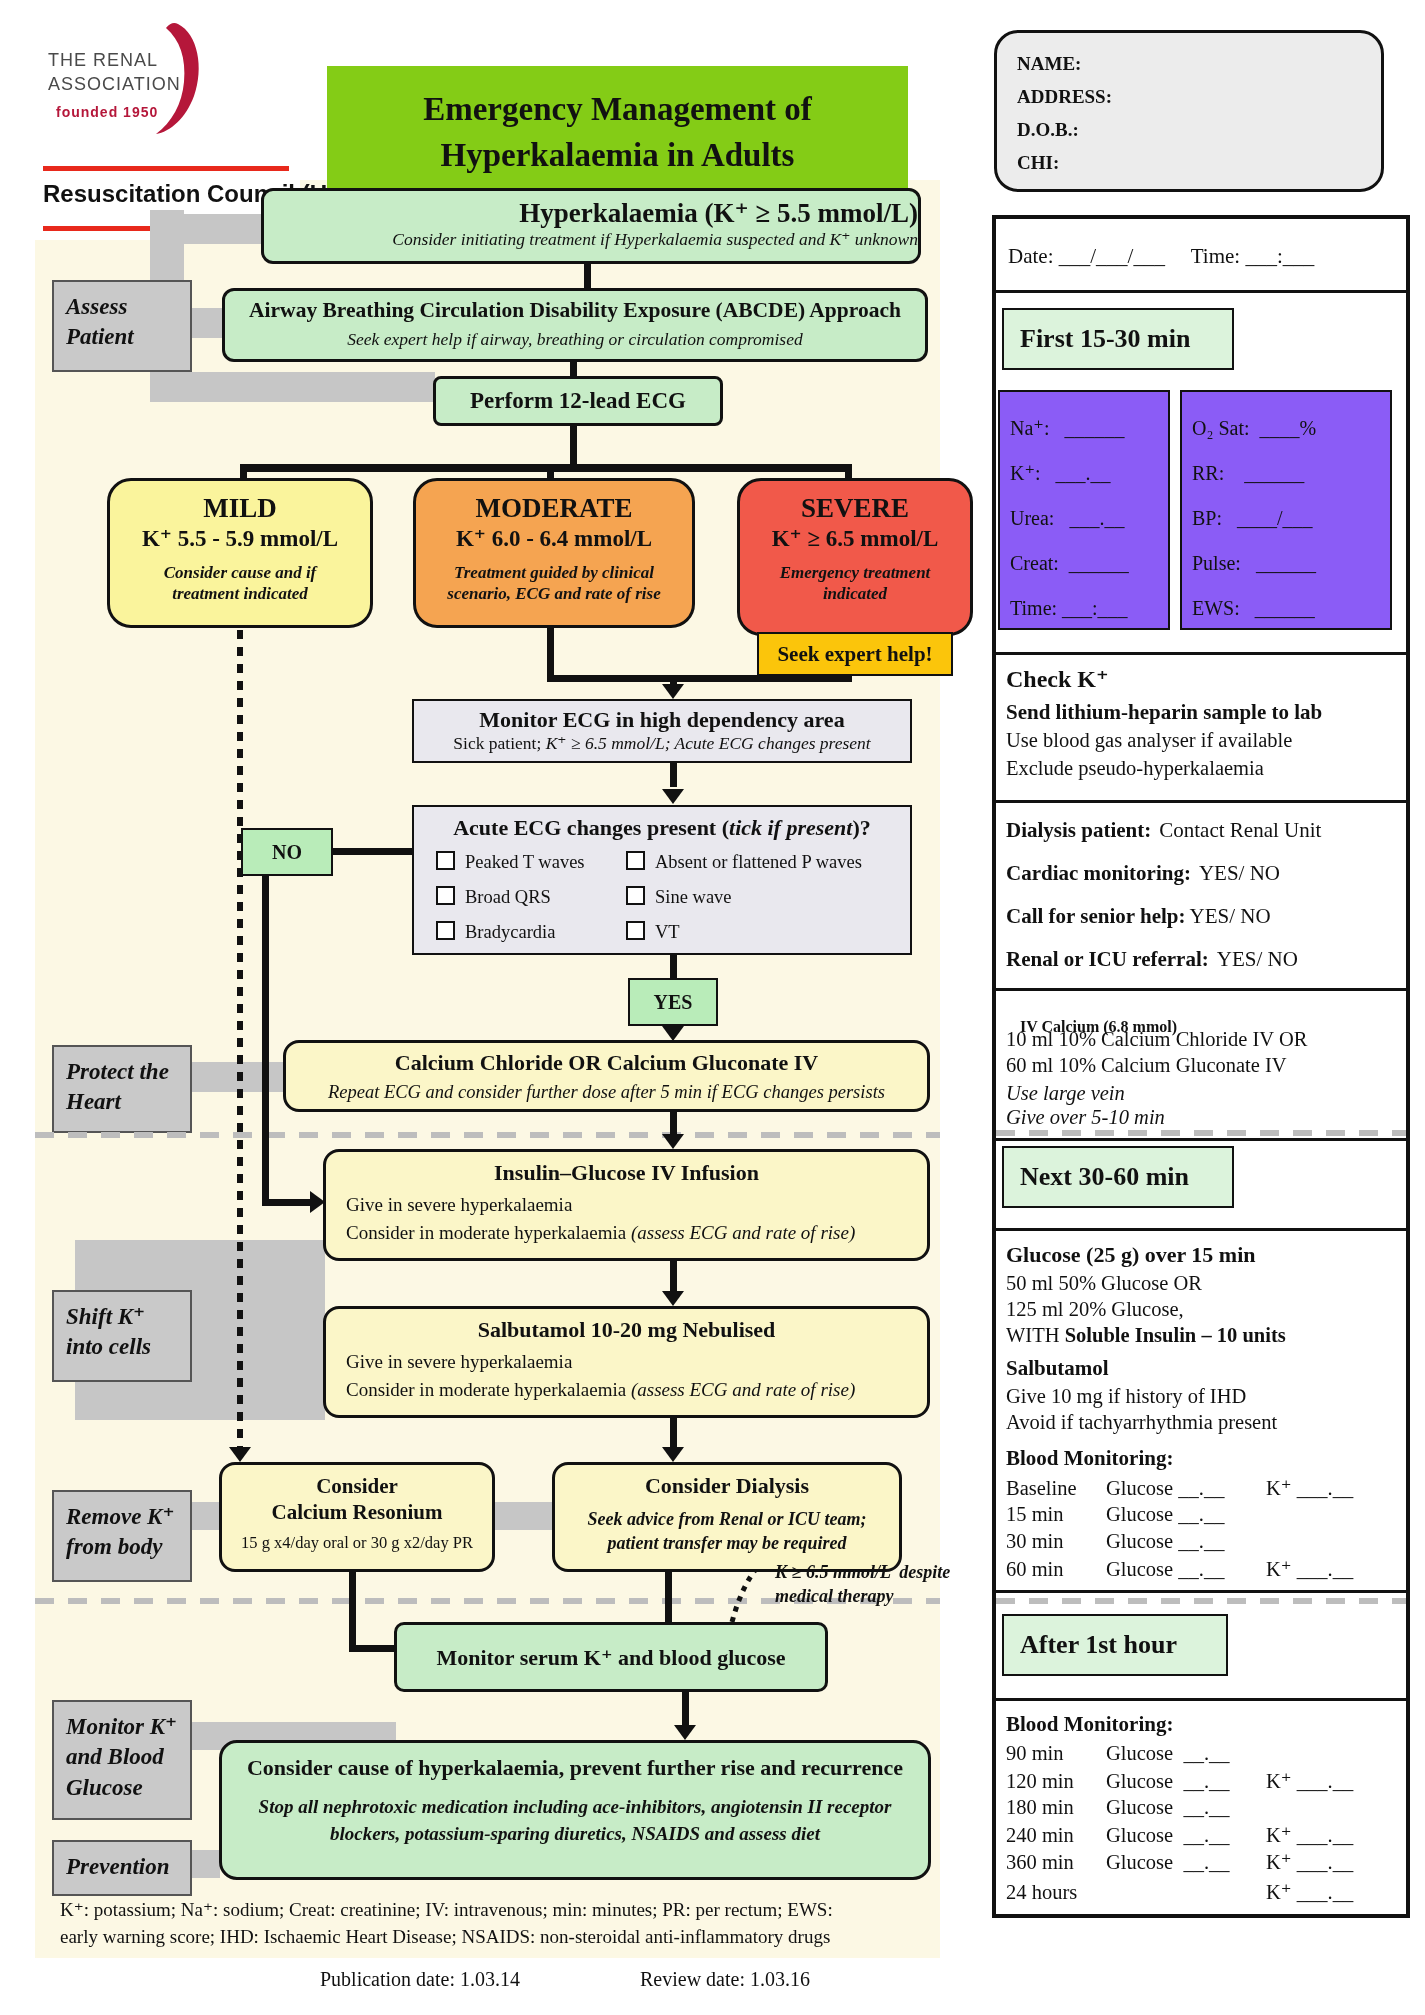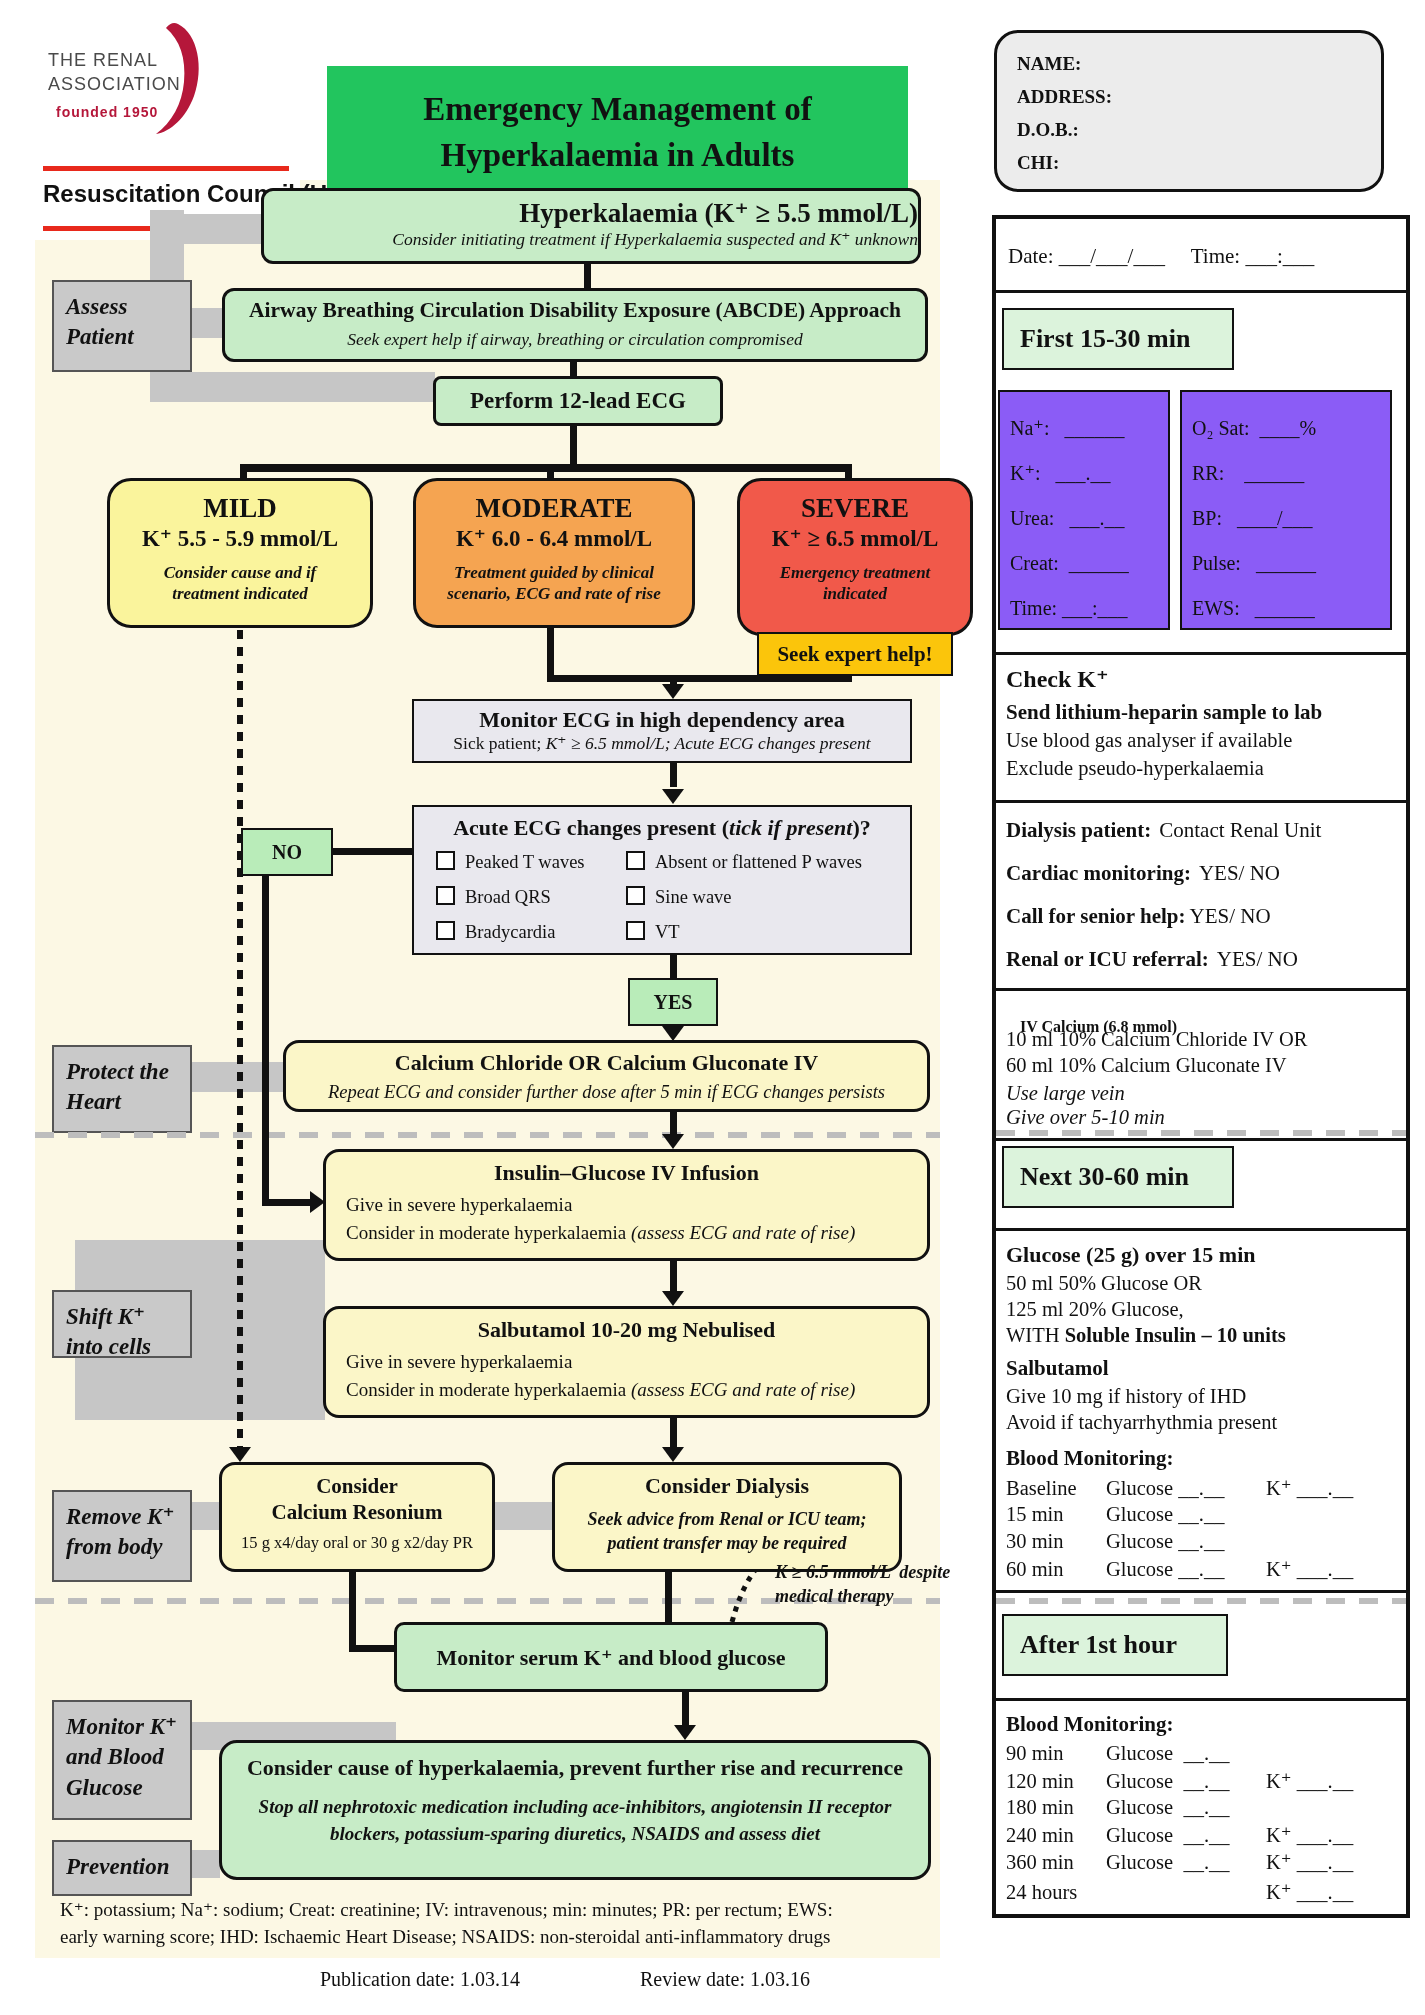--- a/index.html
+++ b/index.html
@@ -49,21 +49,21 @@
     <div>ASSOCIATION</div>
     <div class="bd" style="color:#B5173A;font-size:14px;margin-top:4px;margin-left:8px;">founded 1950</div>
   </div>
   <svg class="abs" style="left:148px;top:20px;" width="58" height="122" viewBox="0 0 58 122">
     <path d="M30,4 C50,14 56,48 46,76 C38,98 22,112 8,114 C24,102 34,84 36,62 C38,38 32,20 18,8 C22,3 26,2 30,4 Z" fill="#B5173A"></path>
   </svg>
   <div class="abs" style="left:43px;top:166px;width:246px;height:5px;background:#E8291C;"></div>
   <div class="abs sans bd" style="left:43px;top:180px;font-size:24px;">Resuscitation Council (UK)</div>
   <div class="abs" style="left:43px;top:226px;width:246px;height:5px;background:#E8291C;"></div>
 
-  <div class="abs prew bd" style="left:327px;top:66px;width:581px;height:130px;background:#22c55e;text-align:center;font-size:33px;line-height:46px;padding-top:20px;box-sizing:border-box;">Emergency Management of
+  <div class="abs prew bd" style="left:327px;top:66px;width:581px;height:130px;background:#84cc16;text-align:center;font-size:33px;line-height:46px;padding-top:20px;box-sizing:border-box;">Emergency Management of
 Hyperkalaemia in Adults</div>
 
   <div class="abs" style="left:994px;top:30px;width:390px;height:162px;background:#ECECEC;border:3px solid #111;border-radius:24px;padding:14px 20px;box-sizing:border-box;font-weight:bold;font-size:19px;line-height:33px;">
     <div>NAME:</div>
     <div>ADDRESS:</div>
     <div>D.O.B.:</div>
     <div>CHI:</div>
   </div>
 
   <div class="abs grayc" style="left:150px;top:210px;width:34px;height:192px;"></div>
@@ -74,21 +74,21 @@
   <div class="abs grayc" style="left:75px;top:1240px;width:250px;height:180px;"></div>
   <div class="abs grayc" style="left:192px;top:1502px;width:28px;height:28px;"></div>
   <div class="abs grayc" style="left:495px;top:1502px;width:58px;height:28px;"></div>
   <div class="abs grayc" style="left:192px;top:1722px;width:204px;height:28px;"></div>
   <div class="abs grayc" style="left:192px;top:1850px;width:28px;height:28px;"></div>
 
   <div class="abs label prew" style="left:52px;top:280px;width:140px;height:92px;">Assess
 Patient</div>
   <div class="abs label prew" style="left:52px;top:1045px;width:140px;height:88px;">Protect the
 Heart</div>
-  <div class="abs label prew" style="left:52px;top:1290px;width:140px;height:68px;">Shift K⁺
+  <div class="abs label prew" style="left:52px;top:1290px;width:140px;height:92px;">Shift K⁺
 into cells</div>
   <div class="abs label prew" style="left:52px;top:1490px;width:140px;height:92px;">Remove K⁺
 from body</div>
   <div class="abs label prew" style="left:52px;top:1700px;width:140px;height:120px;">Monitor K⁺
 and Blood
 Glucose</div>
   <div class="abs label prew" style="left:52px;top:1840px;width:140px;height:56px;">Prevention</div>
 
   <div class="abs gdash" style="left:35px;top:1132px;width:905px;"></div>
   <div class="abs gdash" style="left:35px;top:1598px;width:905px;"></div>

